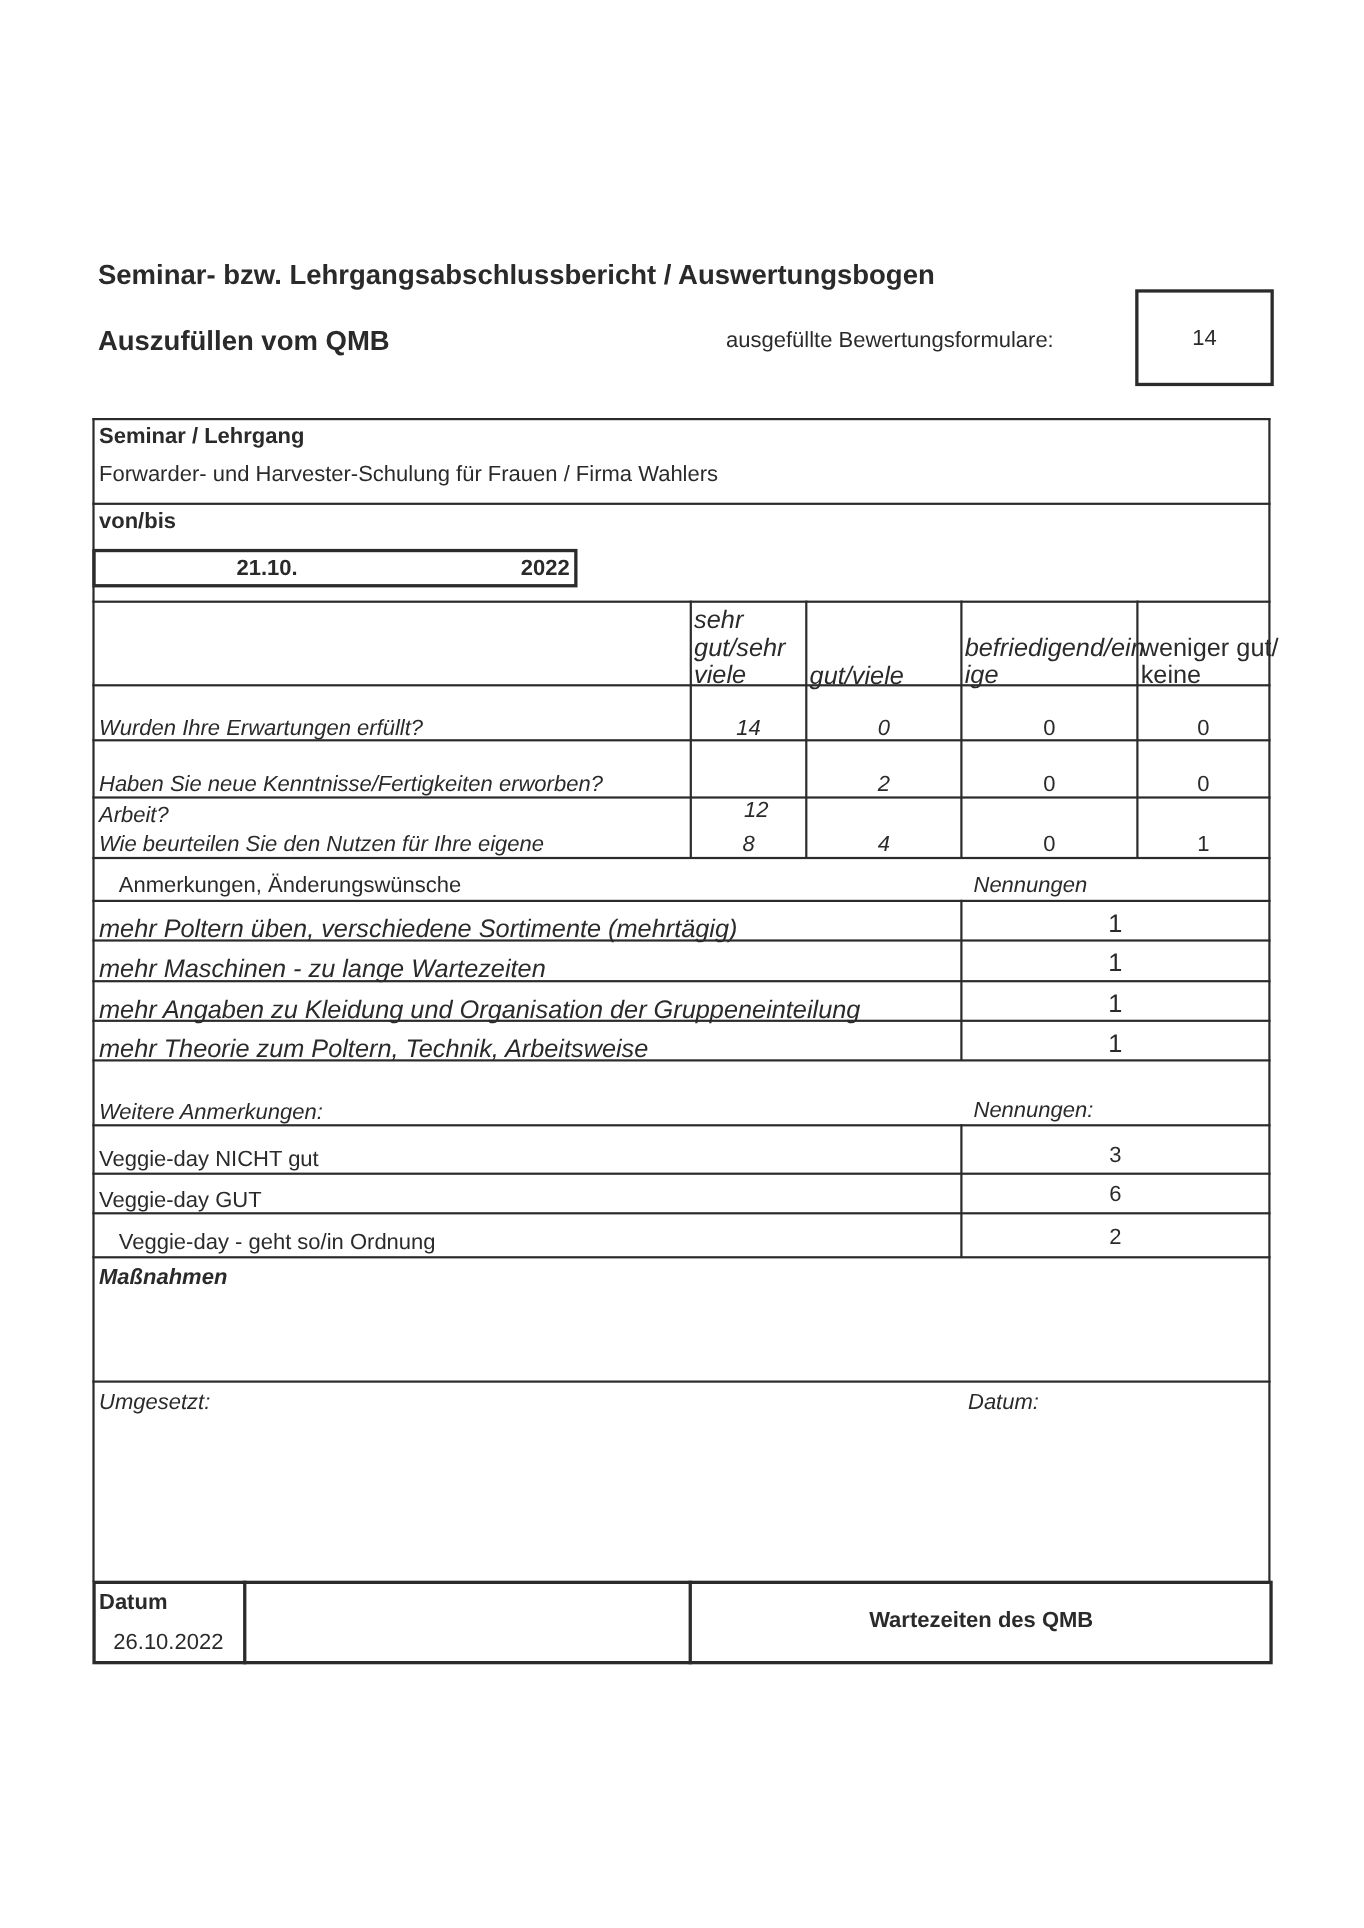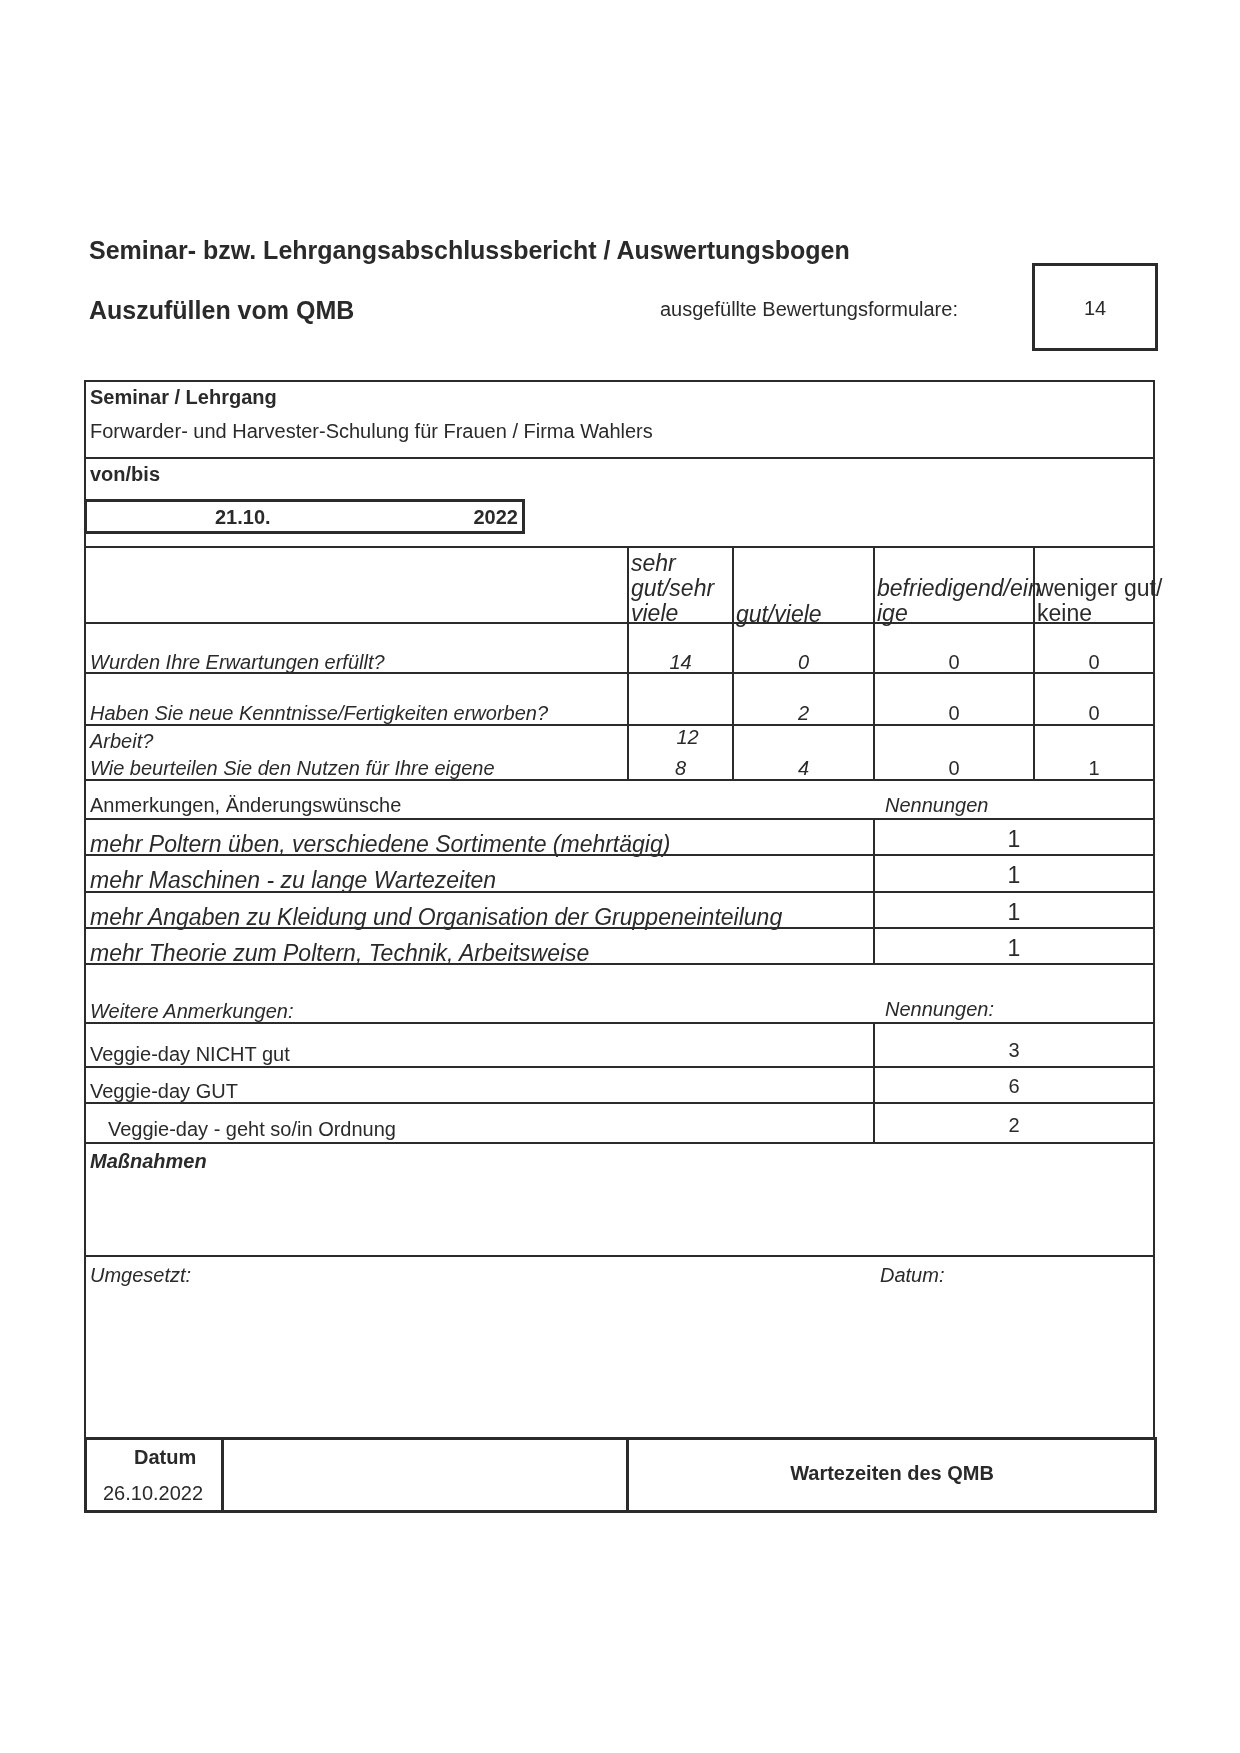--- a/index.html
+++ b/index.html
@@ -82,21 +82,21 @@
   <div class="abs txt it" style="left:90px; top:728px; line-height:27px;">
     <div>Arbeit?</div>
     <div>Wie beurteilen Sie den Nutzen für Ihre eigene</div>
   </div>
   <div class="cellnum it" style="left:629px; width:103px; top:757px;">8</div>
   <div class="cellnum it" style="left:734px; width:139px; top:757px;">4</div>
   <div class="cellnum" style="left:875px; width:158px; top:757px;">0</div>
   <div class="cellnum" style="left:1035px; width:118px; top:757px;">1</div>
   <div class="hline" style="left:84px; width:1071px; top:779px;"></div>
 
-  <div class="abs txt" style="left:90px; top:794px;text-align:center;">Anmerkungen, Änderungswünsche</div>
+  <div class="abs txt" style="left:108px; top:794px;text-align:center;">Anmerkungen, Änderungswünsche</div>
   <div class="abs txt it" style="left:885px; top:794px;">Nennungen</div>
   <div class="hline" style="left:84px; width:1071px; top:818px;"></div>
 
   <div class="vline" style="left:873px; top:818px; height:146px;"></div>
 
   <div class="abs small it" style="left:90px; top:831px;">mehr Poltern üben, verschiedene Sortimente (mehrtägig)</div>
   <div class="cellnum small" style="left:875px; width:278px; top:826px;">1</div>
   <div class="hline" style="left:84px; width:1071px; top:854px;"></div>
 
   <div class="abs small it" style="left:90px; top:867px;">mehr Maschinen - zu lange Wartezeiten</div>
@@ -134,16 +134,16 @@
   <div class="hline" style="left:84px; width:1071px; top:1255px;"></div>
 
   <div class="abs txt it" style="left:90px; top:1264px;">Umgesetzt:</div>
   <div class="abs txt it" style="left:880px; top:1264px;">Datum:</div>
   <div class="abs" style="left:90px; top:1295px; width:1060px; height:138px;"></div>
 </div>
 
 <div class="box" style="left:84px; top:1437px; width:1073px; height:76px;"></div>
 <div class="vline thick" style="left:221px; top:1437px; height:76px;"></div>
 <div class="vline thick" style="left:626px; top:1437px; height:76px;"></div>
-<div class="abs txt b" style="left:90px; top:1446px;margin-left:44px;">Datum</div>
+<div class="abs txt b" style="left:90px; top:1446px;">Datum</div>
 <div class="abs txt" style="left:103px; top:1482px;">26.10.2022</div>
 <div class="abs" style="left:225px; top:1441px; width:399px; height:69px;"></div>
 <div class="abs txt b" style="left:629px; width:526px; top:1462px; text-align:center;">Wartezeiten des QMB</div>
 
 </body></html>

